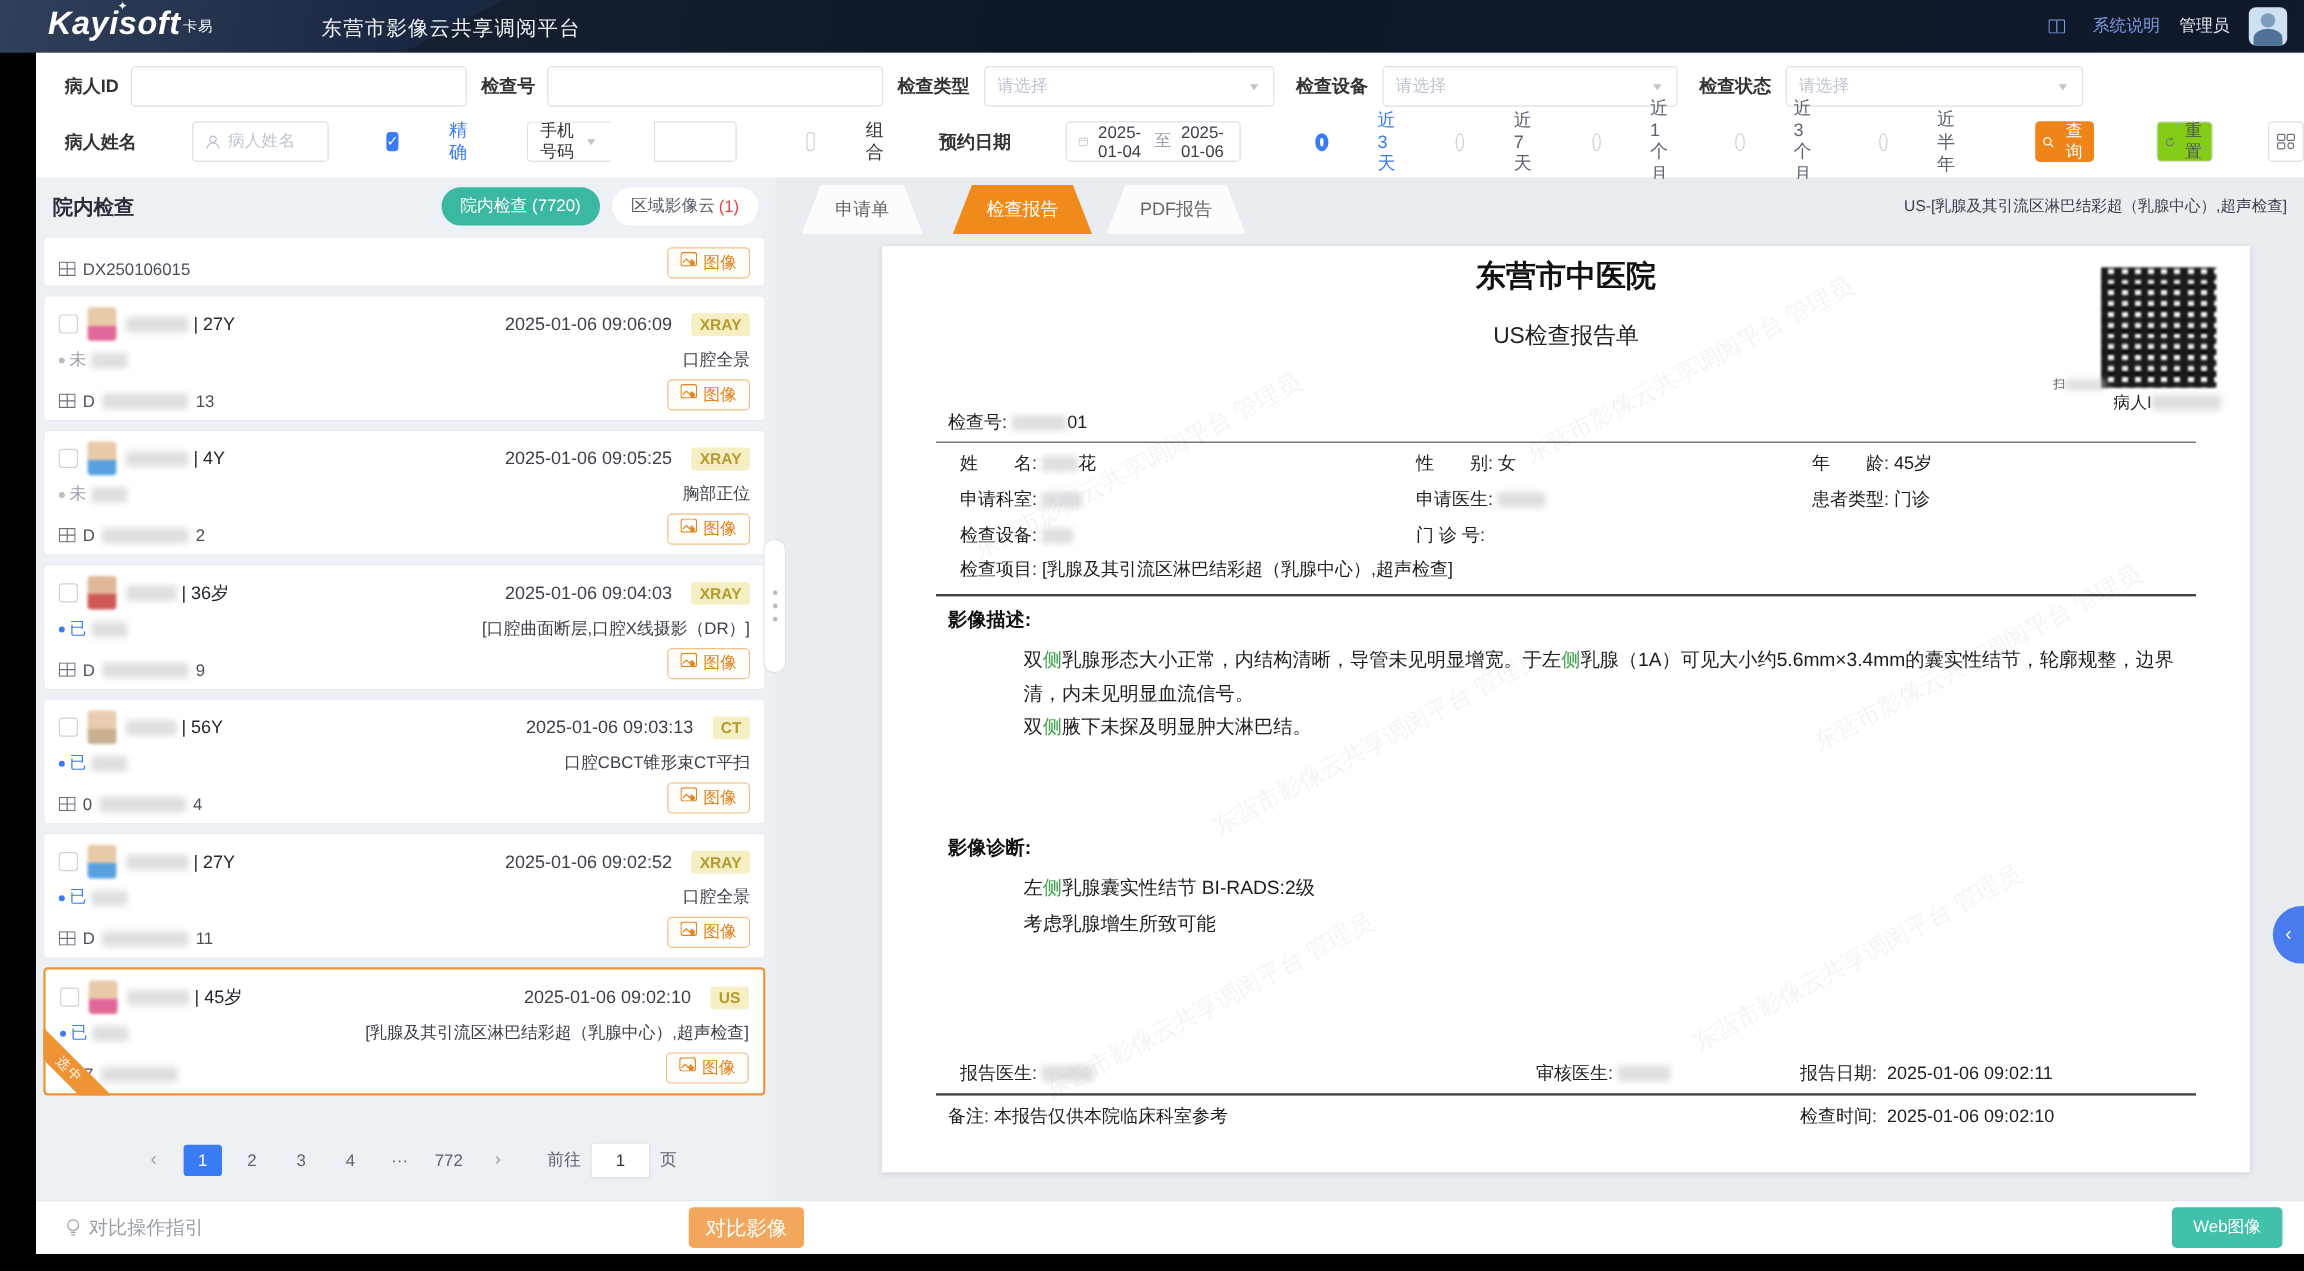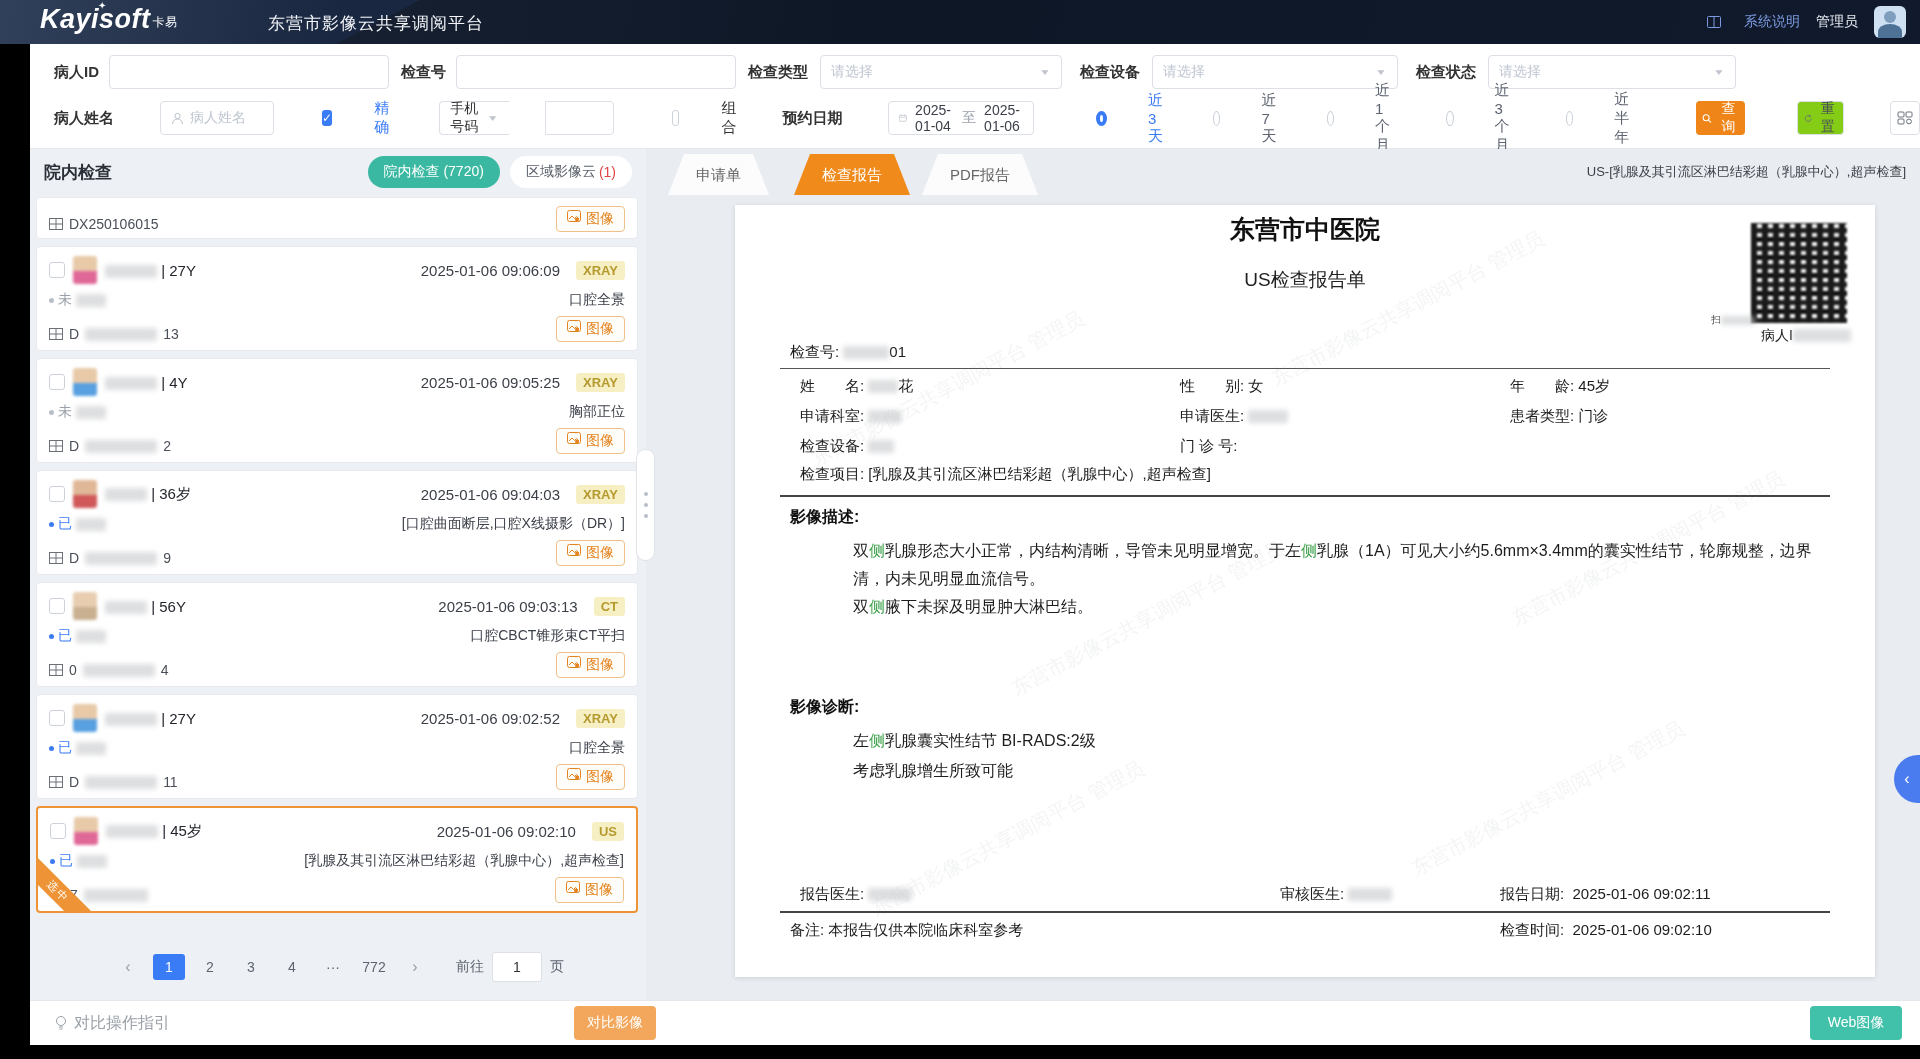--- a/index.html
+++ b/index.html
@@ -135,21 +135,21 @@
   .hl-green{color:#3da04a;}
   .foot-note{font-size:15px;color:#1d1d1d;}
 
   
   .floater{position:absolute;right:0;top:755px;width:26px;height:48px;border-radius:24px 0 0 24px;background:#4a7cf0;
     color:#fff;display:flex;align-items:center;justify-content:center;font-size:16px;cursor:pointer;z-index:9;}
 
   
   .bottombar{position:absolute;left:0;right:0;bottom:0;height:44px;background:#fff;border-top:1px solid #e4e7ec;}
   .guide{position:absolute;left:24px;top:0;height:44px;display:flex;align-items:center;gap:6px;color:#9aa0a8;font-size:16px;cursor:pointer;}
-  .btn-compare{position:absolute;left:544px;top:5px;width:82px;height:34px;background:#f2a75c;color:#fff;border:none;border-radius:4px;font-size:14px;cursor:pointer;}
+  .btn-compare{position:absolute;left:544px;top:5px;width:96px;height:34px;background:#f2a75c;color:#fff;border:none;border-radius:4px;font-size:17px;cursor:pointer;}
   .btn-web{position:absolute;right:18px;top:5px;width:92px;height:34px;background:#41c0aa;color:#fff;border:none;border-radius:4px;font-size:14px;cursor:pointer;}
 
   svg{display:block;}
 </style>
 </head>
 <body>
 
 <div class="app">
 
   <div class="header">

